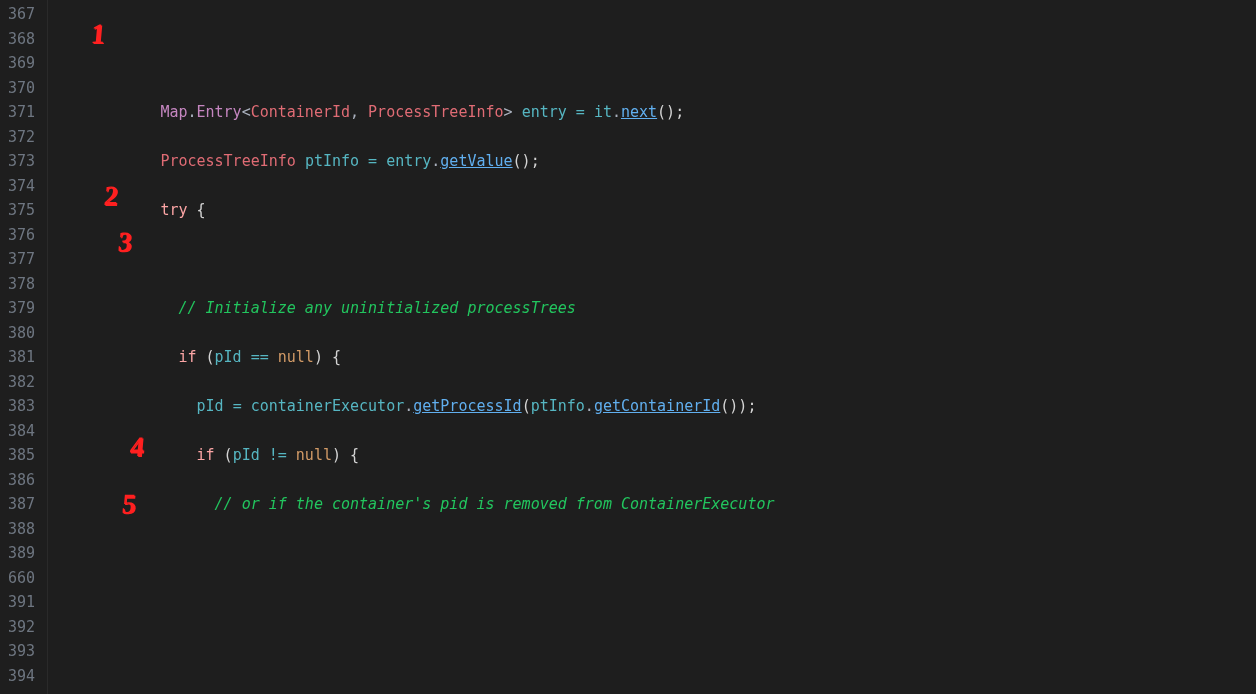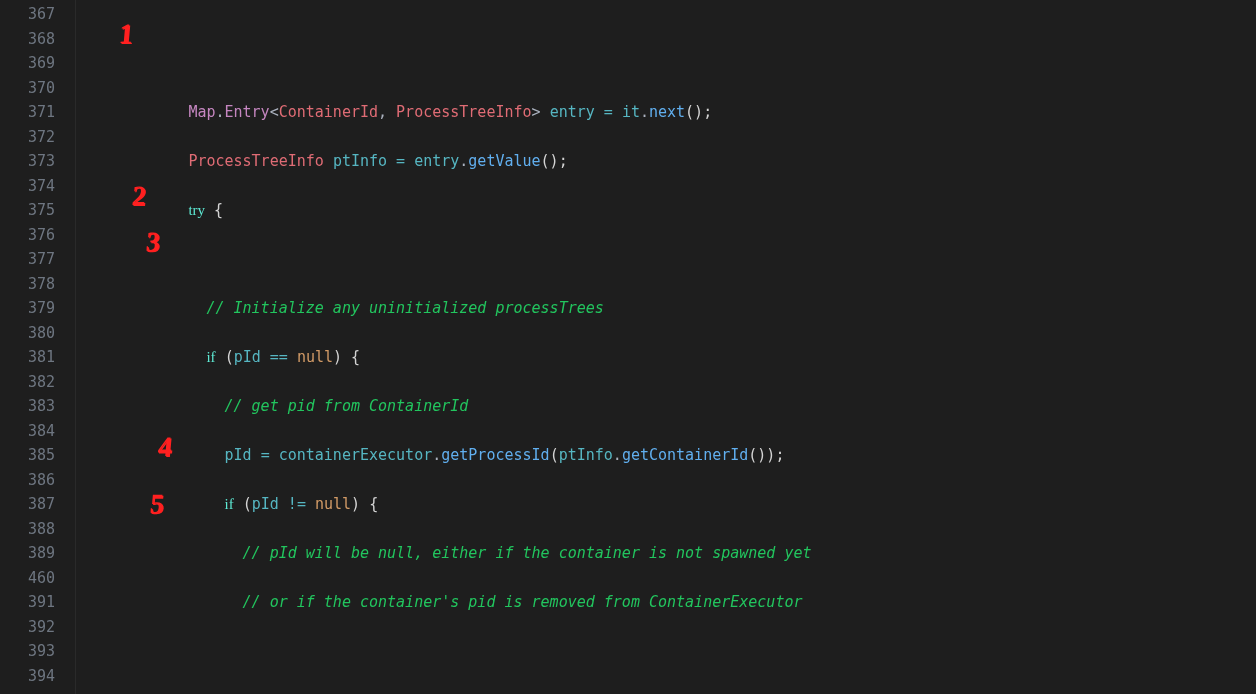--- a/index.html
+++ b/index.html
@@ -12,47 +12,46 @@
     width: 1256px;
     height: 694px;
     position: relative;
   }
   .editor {
     display: flex;
     height: 100%;
   }
   .gutter {
     width: 48px;
-    text-align: left;
+    text-align: right;
     padding-right: 12px;
     color: #6e7681;
     user-select: none;
     border-right: 1px solid #2a2a2a;
     background: #1e1e1e;
     flex-shrink: 0;
     padding-top: 2px;
-    margin-left: 28px;
   }
   .gutter div { height: 24.5px; }
   .code {
     flex: 1;
     padding-left: 4px;
     padding-top: 2px;
     position: relative;
     white-space: pre;
   }
   .line { height: 24.5px; display: block; position: relative; }
   
   
   .t-type { color: #c586c0; text-align: right; }       
   .t-class { color: #e06c75; }
   .t-var { color: #56b6c2; }        
-  .t-method { color: #61afef; }
+  .t-method { color: #61afef; text-decoration: underline; }
   .t-punct { color: #abb2bf; }
-  .t-kw { color: #5eead4; font-family: Liberation Serif, serif; }        
+  .t-kw { color: #fca5a5; }        
   .t-comment { color: #22c55e; font-style: italic; } 
   .t-null { color: #d19a66; }   
   .t-white { color: #d4d4d4; }
   .t-op { color: #56b6c2; }
   .t-paren { color: #d4d4d4; }
   .t-angle { color: #abb2bf; }
   
   .annotation {
     position: absolute;
     color: #ff2020;
@@ -86,39 +85,37 @@
       <div>380</div>
       <div>381</div>
       <div>382</div>
       <div>383</div>
       <div>384</div>
       <div>385</div>
       <div>386</div>
       <div>387</div>
       <div>388</div>
       <div>389</div>
-      <div>460</div>
+      <div>660</div>
       <div>391</div>
       <div>392</div>
       <div>393</div>
       <div>394</div>
     </div>
   <div class="code">
 
 <span class="line"> </span>
 <span class="line">            <span class="t-type">Map</span><span class="t-punct">.</span><span class="t-type">Entry</span><span class="t-angle">&lt;</span><span class="t-class">ContainerId</span><span class="t-punct">, </span><span class="t-class">ProcessTreeInfo</span><span class="t-angle">&gt;</span><span class="t-white"> </span><span class="t-var">entry</span><span class="t-white"> </span><span class="t-op">=</span><span class="t-white"> </span><span class="t-var">it</span><span class="t-punct">.</span><span class="t-method">next</span><span class="t-paren">();</span></span>
 <span class="line">            <span class="t-class">ProcessTreeInfo</span><span class="t-white"> </span><span class="t-var">ptInfo</span><span class="t-white"> </span><span class="t-op">=</span><span class="t-white"> </span><span class="t-var">entry</span><span class="t-punct">.</span><span class="t-method">getValue</span><span class="t-paren">();</span></span>
 <span class="line">            <span class="t-kw">try</span><span class="t-white"> </span><span class="t-paren">{</span></span>
 <span class="line"> </span>
 <span class="line">              <span class="t-comment">// Initialize any uninitialized processTrees</span></span>
 <span class="line">              <span class="t-kw">if</span><span class="t-white"> </span><span class="t-paren">(</span><span class="t-var">pId</span><span class="t-white"> </span><span class="t-op">==</span><span class="t-white"> </span><span class="t-null">null</span><span class="t-paren">) {</span></span>
-<span class="line">                <span class="t-comment">// get pid from ContainerId</span></span>
 <span class="line">                <span class="t-var">pId</span><span class="t-white"> </span><span class="t-op">=</span><span class="t-white"> </span><span class="t-var">containerExecutor</span><span class="t-punct">.</span><span class="t-method">getProcessId</span><span class="t-paren">(</span><span class="t-var">ptInfo</span><span class="t-punct">.</span><span class="t-method">getContainerId</span><span class="t-paren">());</span></span>
 <span class="line">                <span class="t-kw">if</span><span class="t-white"> </span><span class="t-paren">(</span><span class="t-var">pId</span><span class="t-white"> </span><span class="t-op">!=</span><span class="t-white"> </span><span class="t-null">null</span><span class="t-paren">) {</span></span>
-<span class="line">                  <span class="t-comment">// pId will be null, either if the container is not spawned yet</span></span>
 <span class="line">                  <span class="t-comment">// or if the container's pid is removed from ContainerExecutor</span></span>
 
 
 
 
 
 
 
 
 

